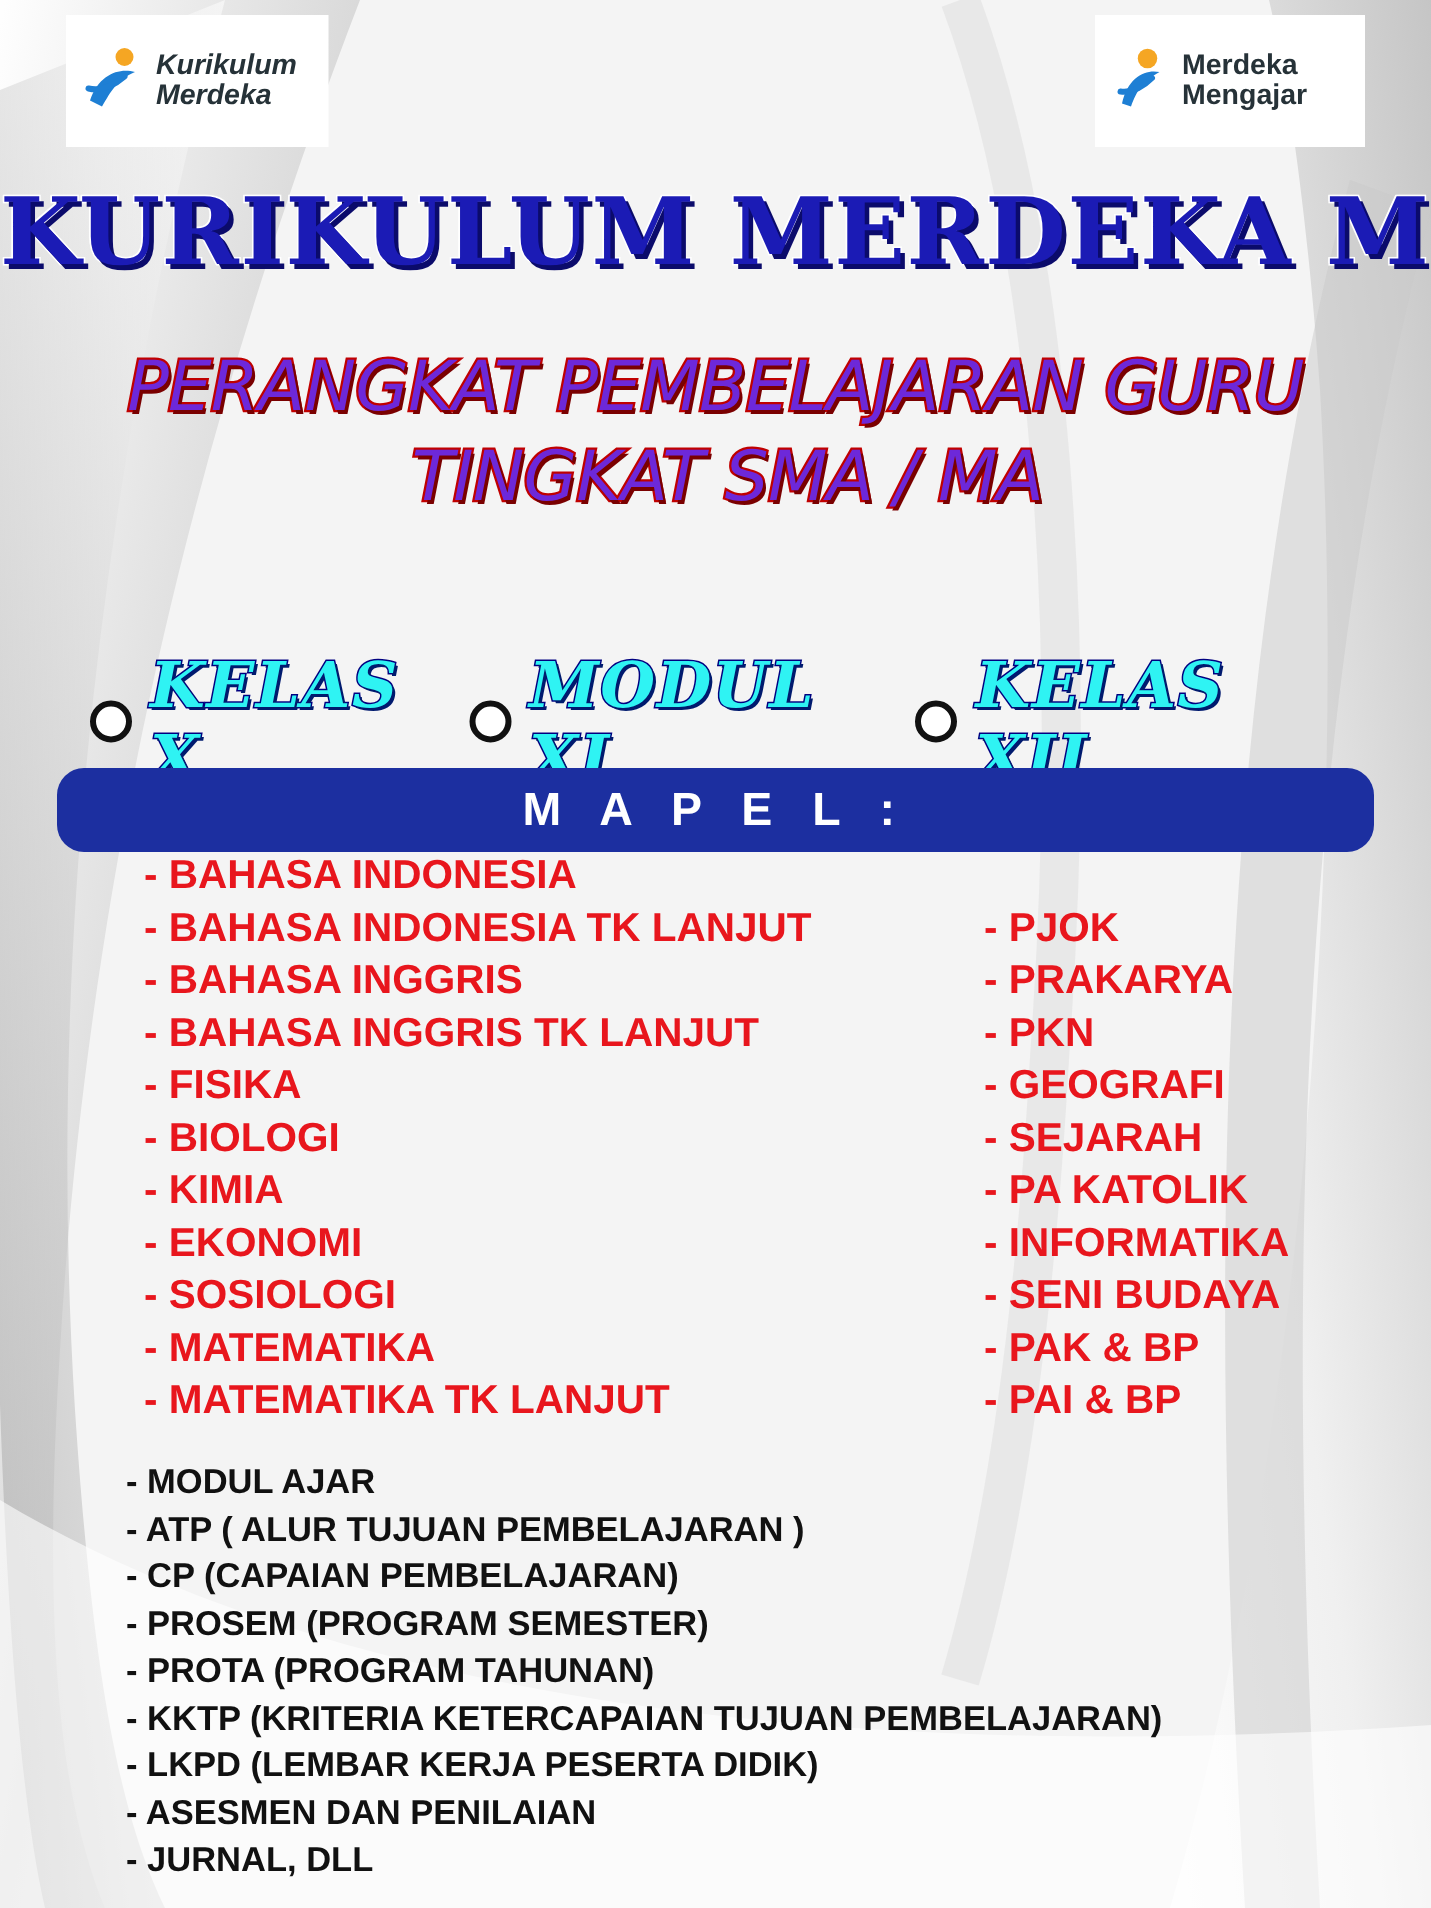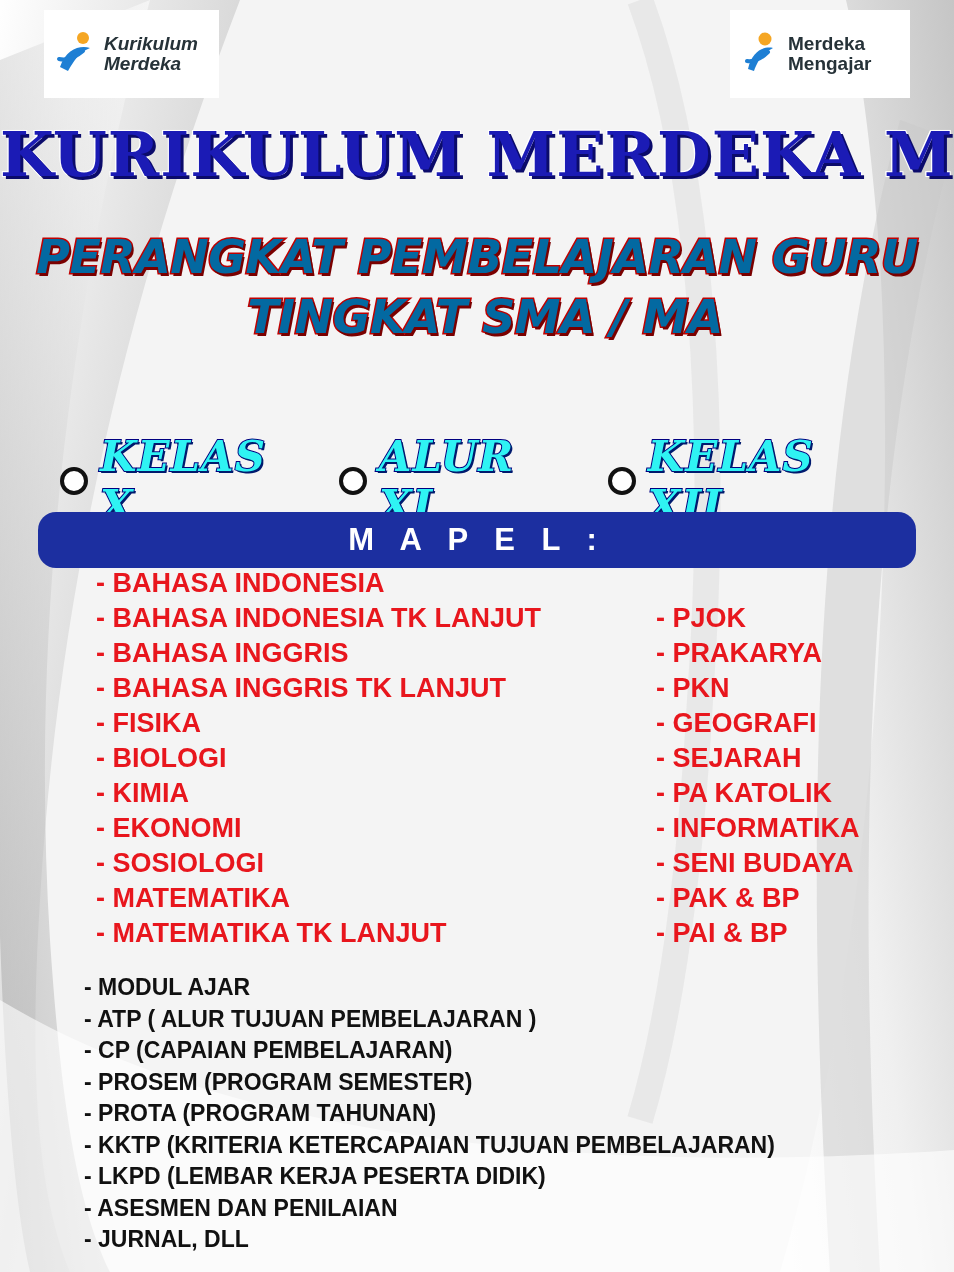--- a/index.html
+++ b/index.html
@@ -79,40 +79,39 @@
 
   .subhead-wrap {
     position: absolute;
     top: 230px;
     left: 0; right: 0;
     text-align: center;
   }
   .subhead {
     display: block;
     font-family: "DejaVu Sans", sans-serif;
-    font-weight: bold;
+    font-weight: normal;
     font-style: italic;
-    color: #0369a1;
+    color: #6d28d9;
     -webkit-text-stroke: 3px #c00000;
     paint-order: stroke fill;
     text-shadow: 2px 3px 0 #7a0000;
     letter-spacing: -0.5px;
   }
   .subhead.l1 { font-size: 46px; }
   .subhead.l2 { font-size: 46px; margin-top: 6px; padding-left: 16px; }
 
   
   .kelas-row {
     position: absolute;
     top: 432px;
     left: 60px; right: 50px;
     display: flex;
     justify-content: center;
     align-items: center;
-    gap: 24px;
   }
   .kelas-item {
     display: flex;
     align-items: center;
     gap: 12px;
   }
   .bullet {
     width: 20px; height: 20px;
     border-radius: 50%;
     background: #ffffff;
@@ -253,21 +252,21 @@
     <span class="subhead l2">TINGKAT SMA / MA</span>
   </div>
 
   <div class="kelas-row">
     <div class="kelas-item">
       <span class="bullet"></span>
       <span class="kelas-label">KELAS X</span>
     </div>
     <div class="kelas-item">
       <span class="bullet"></span>
-      <span class="kelas-label">ALUR XI</span>
+      <span class="kelas-label">MODUL XI</span>
     </div>
     <div class="kelas-item">
       <span class="bullet"></span>
       <span class="kelas-label">KELAS XII</span>
     </div>
   </div>
 
   <div class="mapel-bar">
     <span>M A P E L  :</span>
   </div>

